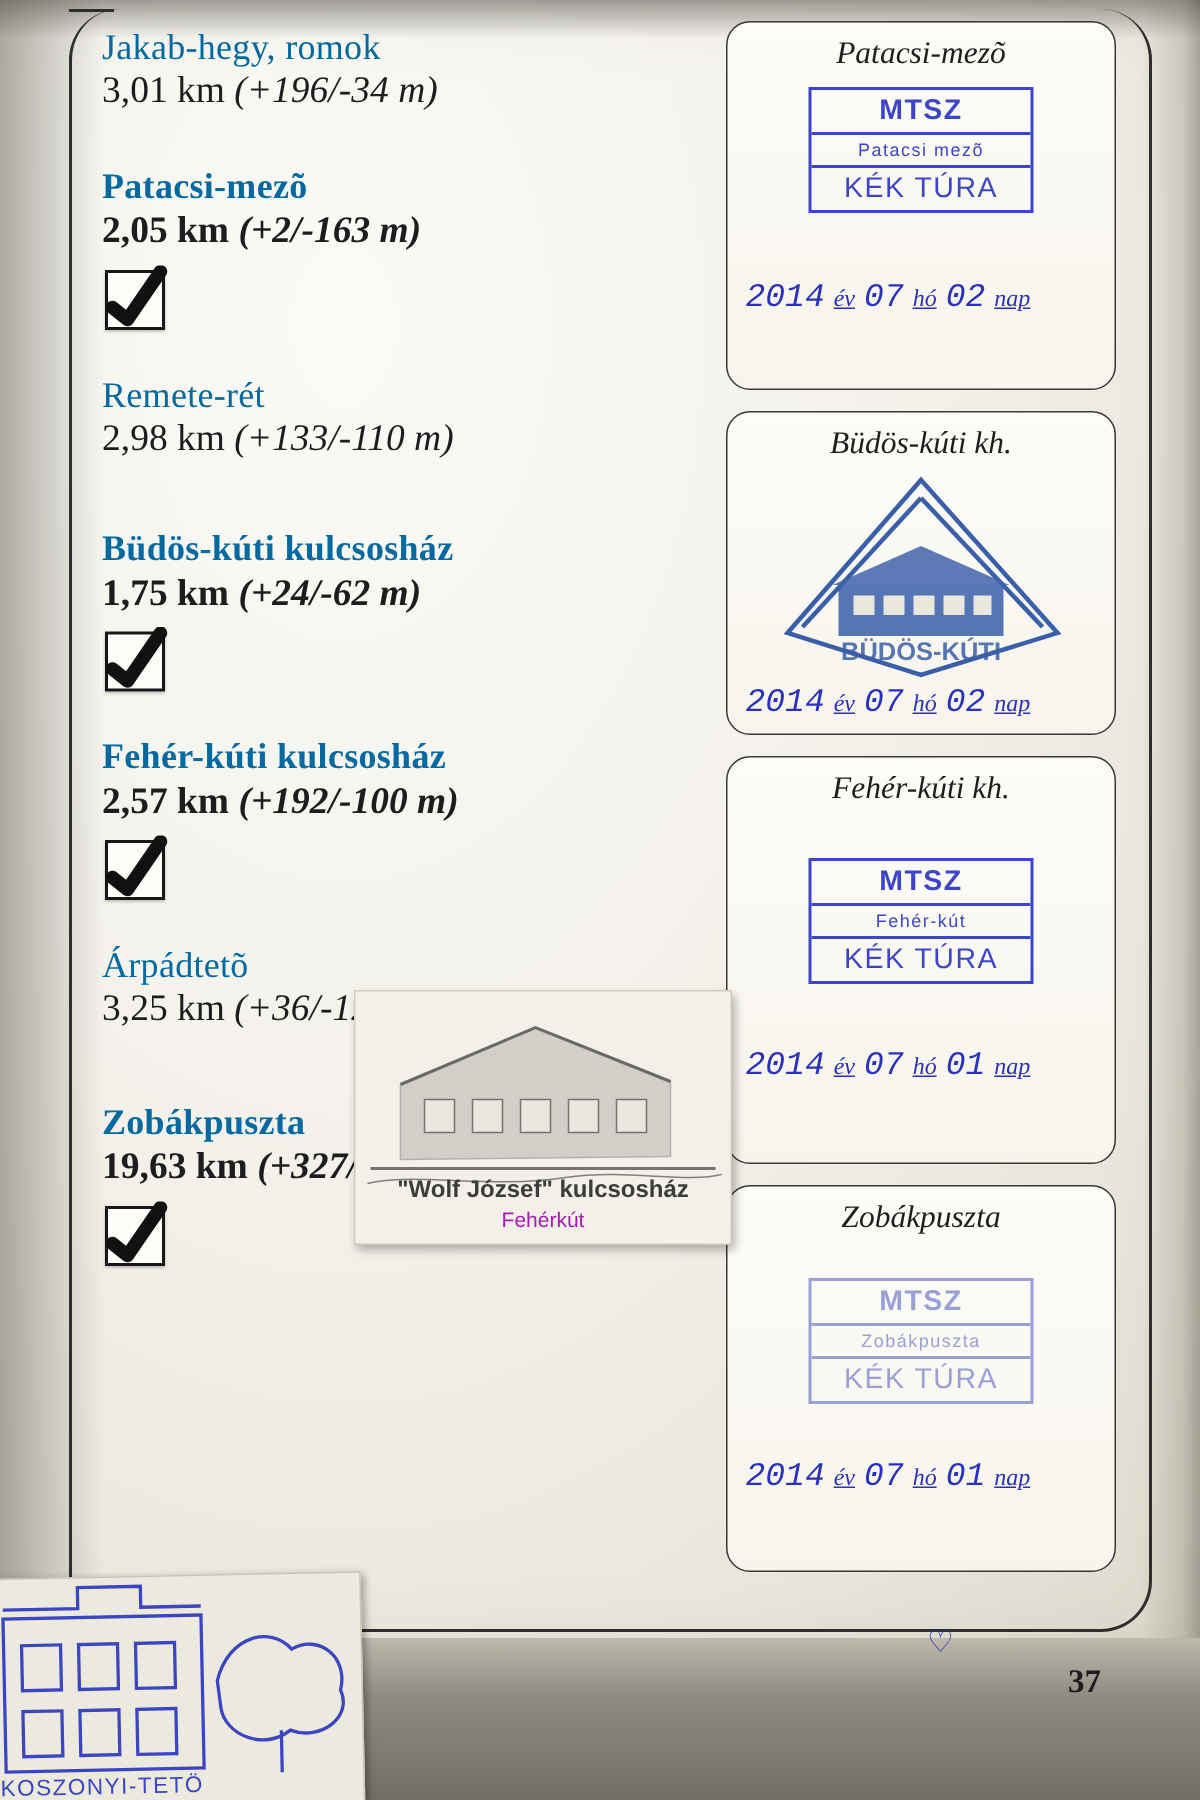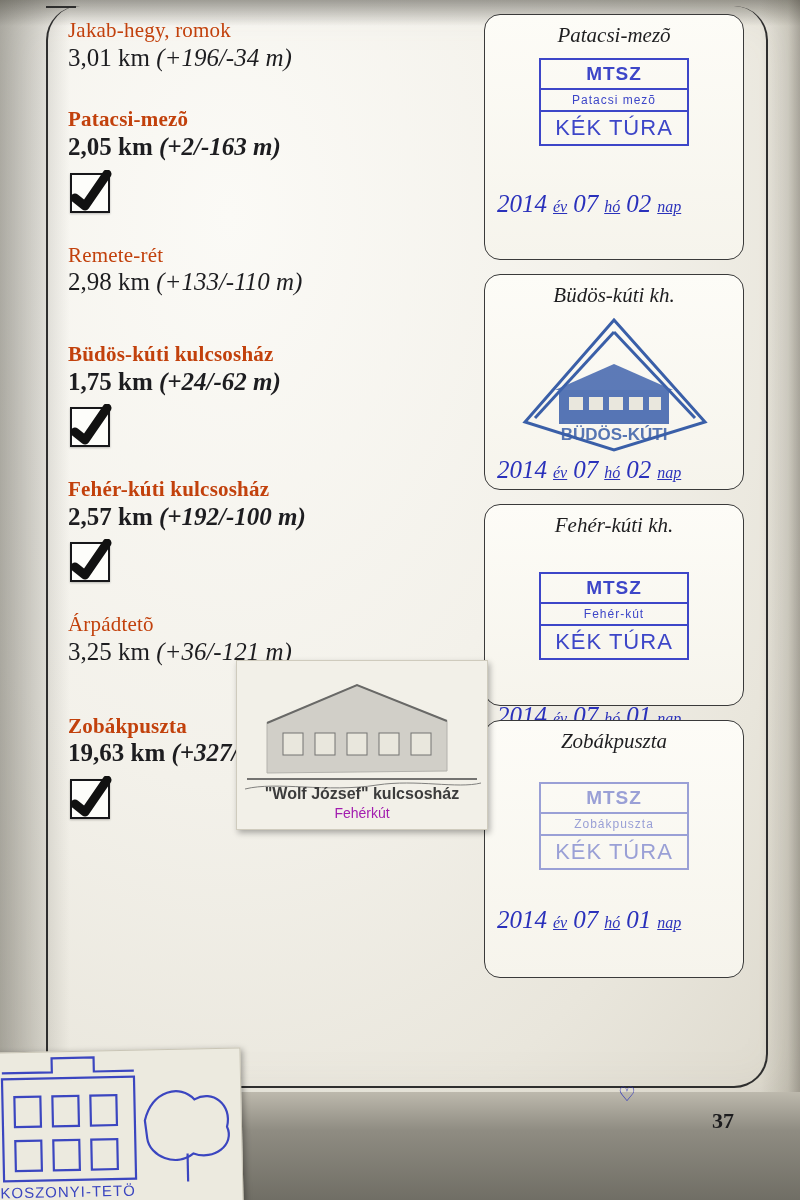--- a/index.html
+++ b/index.html
@@ -68,22 +68,22 @@
 
   
   .left-col {
     position: absolute;
     left: 68px;
     top: 18px;
     width: 400px;
   }
   .entry { margin-bottom: 2px; }
   .ename {
-    font-size: 21px;
-    color: #c2410c;
+    font-size: 24px;
+    color: #0369a1;
     line-height: 1.18;
     letter-spacing: 0.2px;
   }
   .ename.bold { font-weight: bold; }
   .edist {
     font-size: 25px;
     color: #1d1d20;
     line-height: 1.22;
   }
   .edist .elev { font-style: italic; }
@@ -138,38 +138,38 @@
     text-align: center;
     color: #3d46c8;
     font-family: "Liberation Sans", sans-serif;
     letter-spacing: 1px;
     padding: 3px 0;
     border-bottom: 2px solid #3d46c8;
   }
   .stampbox .srow:last-child { border-bottom: none; }
   .srow.big { font-size: 19px; font-weight: bold; }
   .srow.mid { font-size: 12px; }
-  .srow.kek { font-size: 22px; }
+  .srow.kek { font-size: 19px; }
   .faded .stampbox { border-color: #9aa0d6; }
   .faded .stampbox .srow { color: #9aa0d6; border-bottom-color: #9aa0d6; }
 
   .date {
     margin-top: 8px;
     color: #2a31bb;
     font-family: "Liberation Serif", serif;
     font-size: 17px;
     display: flex;
     align-items: baseline;
     gap: 6px;
     padding-left: 4px;
   }
   .date .hand {
-    font-family: Liberation Serif, serif;
+    font-family: Liberation Mono, monospace;
     font-style: italic;
-    font-size: 25px;
+    font-size: 22px;
     color: #2a31bb;
   }
   .date .lbl { font-style: italic; font-size: 16px; color: #2a31bb; text-decoration: underline; }
 
   
   .tri-stamp {
     position: relative;
     width: 190px; height: 130px;
     margin: 0 auto;
   }
@@ -381,21 +381,21 @@
       <div class="date" style="margin-top:12px;">
         <span class="hand">2014</span>
         <span class="lbl">év</span>
         <span class="hand">07</span>
         <span class="lbl">hó</span>
         <span class="hand">02</span>
         <span class="lbl">nap</span>
       </div>
     </div>
 
-    <div class="card" style="height:202px;">
+    <div class="card" style="height:272px;">
       <div class="card-title">Fehér-kúti kh.</div>
       <div class="stampbox" style="margin-top:34px;">
         <div class="srow big">MTSZ</div>
         <div class="srow mid">Fehér-kút</div>
         <div class="srow kek">KÉK TÚRA</div>
       </div>
       <div class="date" style="margin-top:42px;">
         <span class="hand">2014</span>
         <span class="lbl">év</span>
         <span class="hand">07</span>

